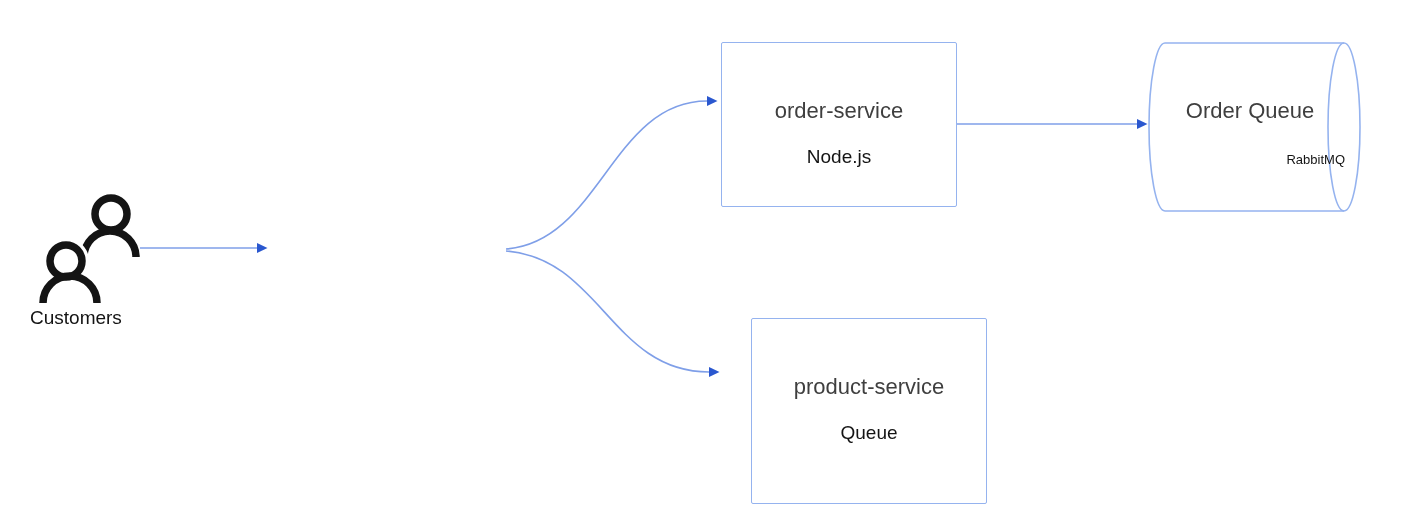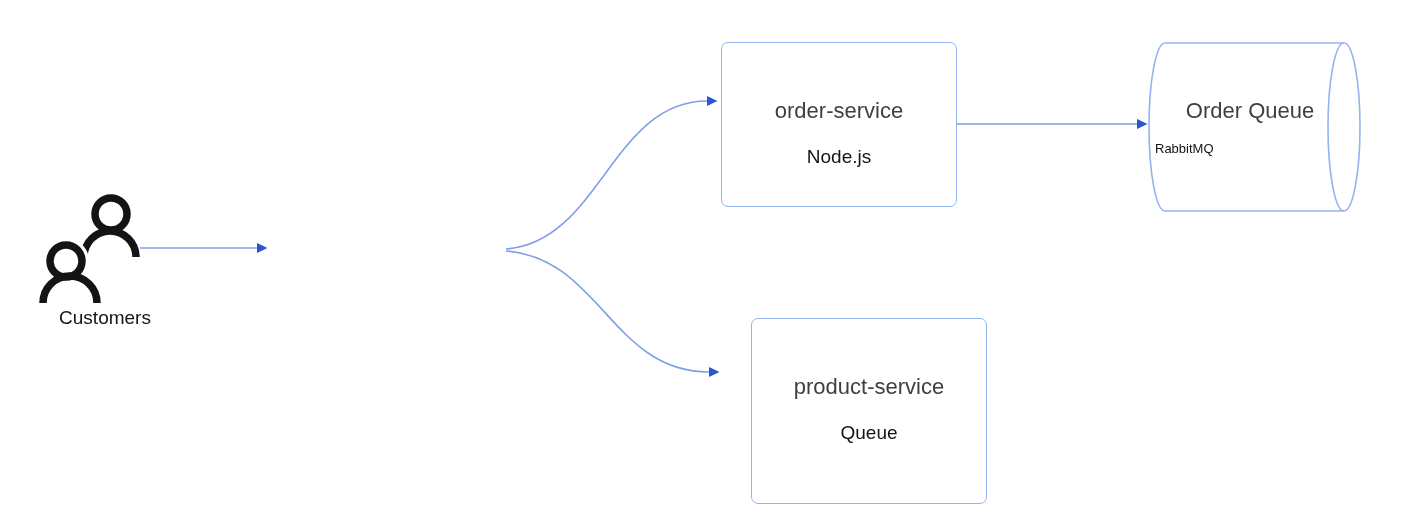--- a/index.html
+++ b/index.html
@@ -18,21 +18,21 @@
     width:1424px;height:525px;
     background:var(--background);
     font-family:"Liberation Sans", sans-serif;
     overflow:hidden;
   }
   .layer{position:absolute;left:0;top:0;width:1424px;height:525px;}
   .node{
     position:absolute;
     background:var(--node-fill);
     border:1.5px solid var(--node-border);
-    border-radius:7px;
+    border-radius:2px;
     box-sizing:border-box;
   }
   .node .title{
     position:absolute;left:0;right:0;top:54px;
     line-height:28px;font-size:22px;
     text-align:center;color:var(--title-text);
     white-space:nowrap;
   }
   .node .subtitle{
     position:absolute;left:0;right:0;top:104px;
@@ -40,27 +40,27 @@
     text-align:center;color:var(--subtitle-text);
     white-space:nowrap;
   }
   .shape-label{position:absolute;box-sizing:border-box;}
   .shape-label .title{
     position:absolute;left:0;right:0;top:54px;
     line-height:28px;font-size:22px;
     text-align:center;color:var(--title-text);white-space:nowrap;
   }
   .shape-label .subtitle{
-    position:absolute;left:0;right:0;top:96px;
+    position:absolute;left:0;right:0;top:107px;
     line-height:20px;font-size:13px;
-    text-align:left;color:var(--subtitle-text);white-space:nowrap;
+    text-align:right;color:var(--subtitle-text);white-space:nowrap;
   }
   .actor-label{
     position:absolute;left:30px;top:307px;width:150px;
-    text-align:center;font-size:19px;line-height:22px;
+    text-align:left;font-size:19px;line-height:22px;
     color:var(--subtitle-text);
   }
   svg .edge{stroke:var(--edge-line);stroke-width:1.6;fill:none;}
   svg .shape-stroke{stroke:var(--node-border);stroke-width:1.6;fill:none;}
   svg .icon-stroke{stroke:var(--customers-icon);stroke-width:7.5;fill:none;}
   svg .icon-halo{stroke:#ffffff;stroke-width:14;fill:none;}
 </style>
 </head>
 <body>
 

